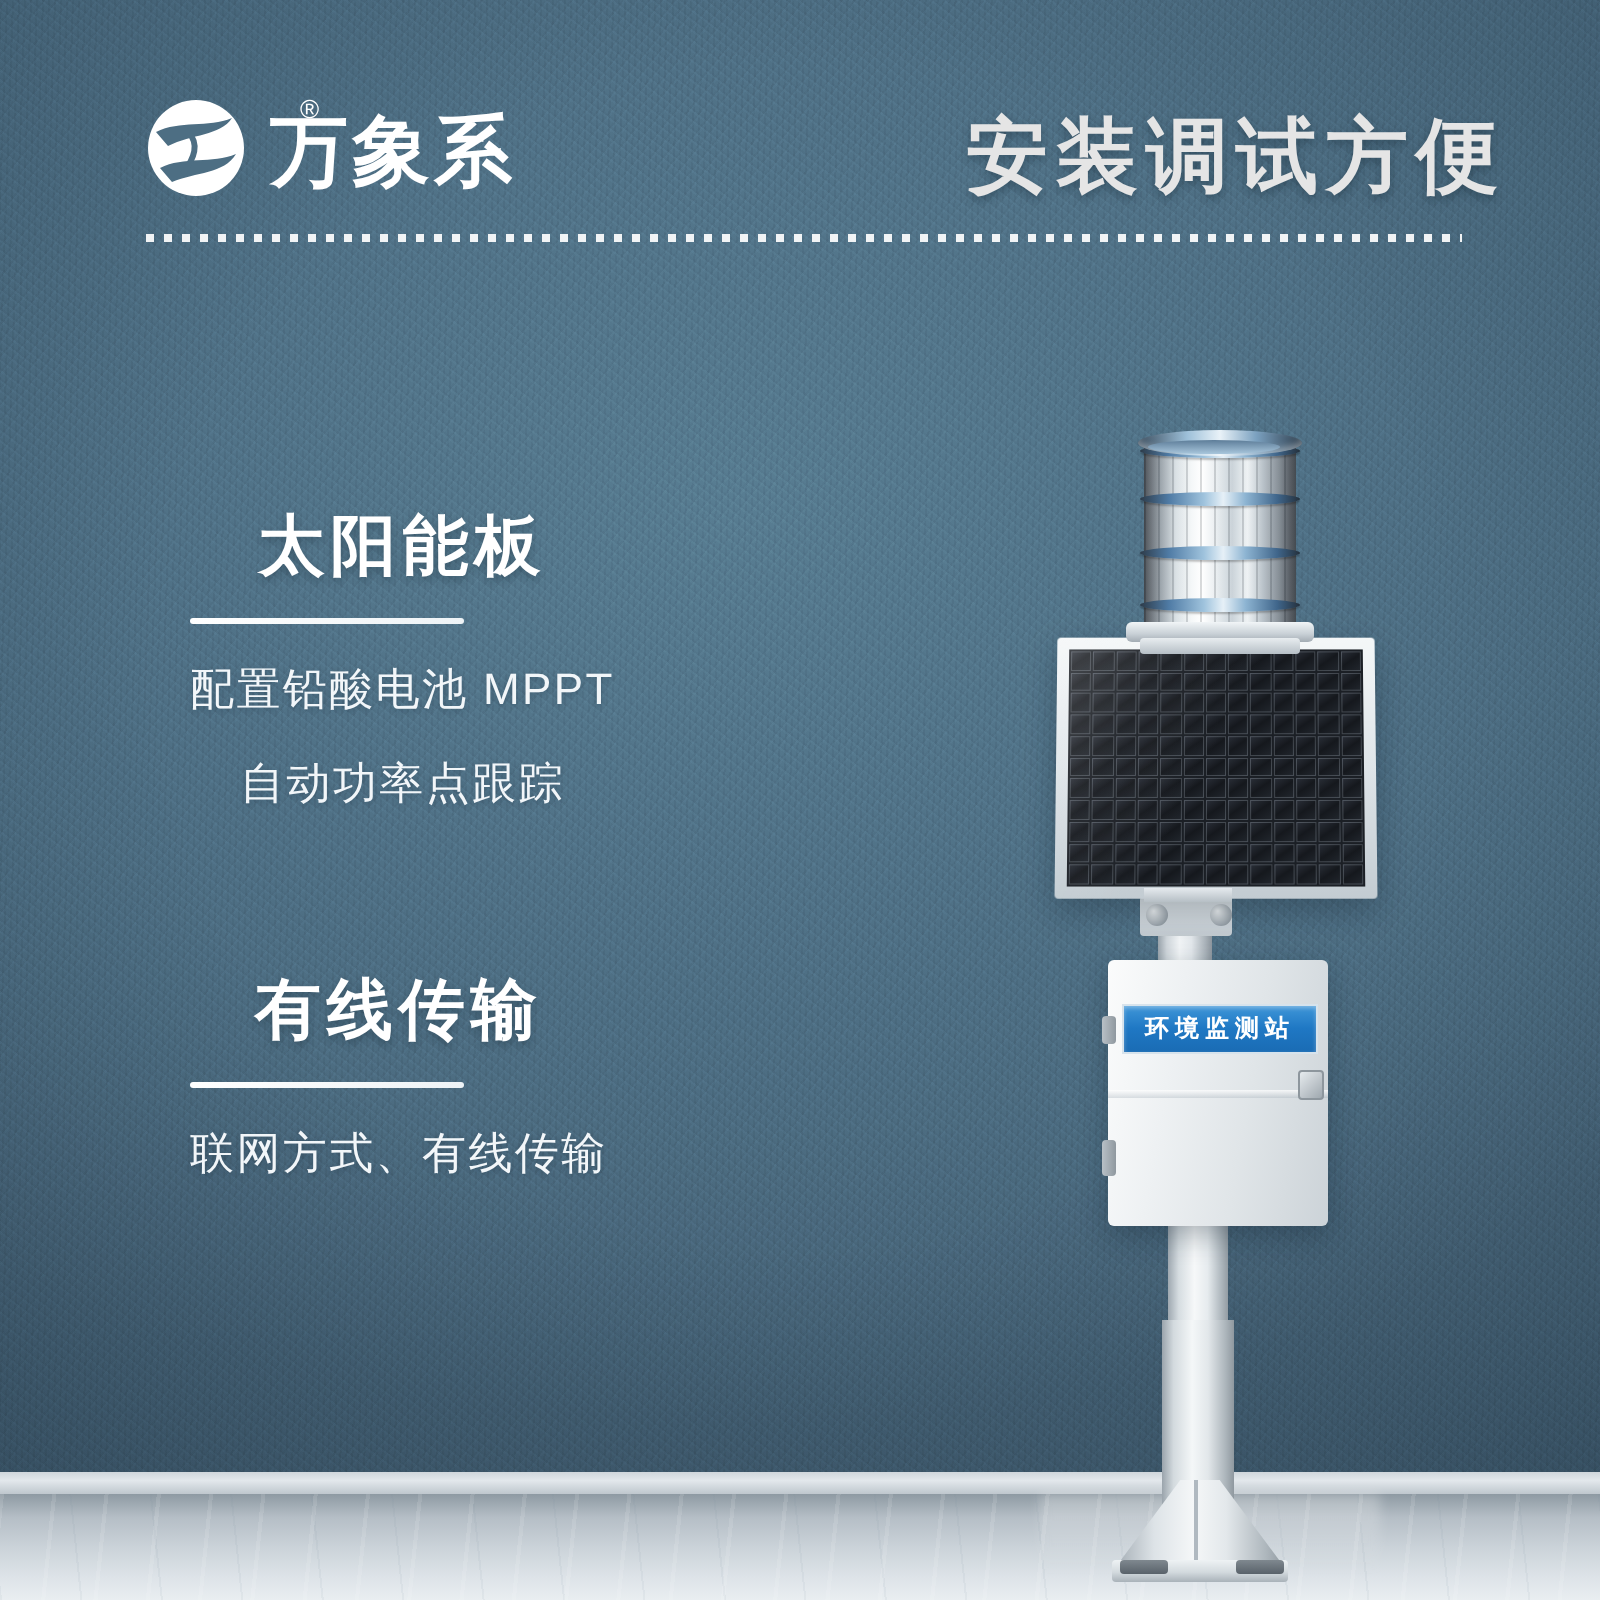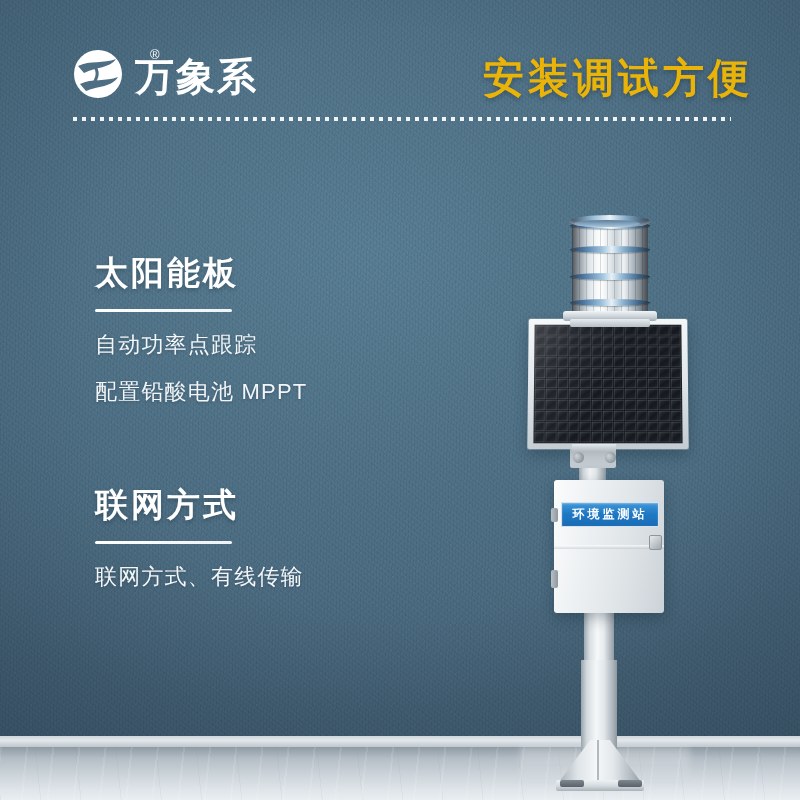--- a/index.html
+++ b/index.html
@@ -57,32 +57,32 @@
   .logo-mark{width:56px;height:56px;position:relative;flex:0 0 auto;}
   .logo-type{
     color:#ffffff;font-size:39px;font-weight:bold;letter-spacing:2px;
     line-height:1;position:relative;top:2px;
   }
   .logo-r{
     position:absolute;left:150px;top:48px;color:#fff;font-size:13px;line-height:1;
   }
   .page-title{
     position:absolute;left:483px;top:54px;
-    color:#eab308;font-size:41px;font-weight:bold;letter-spacing:4px;
+    color:#e5e5e5;font-size:41px;font-weight:bold;letter-spacing:4px;
     line-height:1.18;white-space:nowrap;
     text-shadow:0 2px 5px rgba(10,25,38,.35);
   }
   .dotted{
     position:absolute;left:73px;top:117px;width:658px;height:4px;
     background-image:repeating-linear-gradient(90deg,#ffffff 0 4px, rgba(255,255,255,0) 4px 9px);
     opacity:.92;
   }
 
   
-  .feature{position:absolute;left:95px;}
+  .feature{position:absolute;left:95px;text-align:center;}
   .f1{top:253px;}
   .f2{top:485px;}
   .f-head{
     color:#ffffff;font-size:33px;font-weight:bold;letter-spacing:3px;line-height:1.2;
     text-shadow:0 2px 4px rgba(10,25,38,.30);
   }
   .f-rule{
     width:137px;height:3px;margin:16px 0 22px 0;
     background:linear-gradient(90deg,#ffffff,#eef3f6);
     border-radius:2px;
@@ -290,26 +290,26 @@
     <span class="logo-type">万象系</span>
   </div>
   <span class="logo-r">®</span>
 
   <div class="page-title">安装调试方便</div>
   <div class="dotted"></div>
 
   <div class="feature f1">
     <div class="f-head">太阳能板</div>
     <div class="f-rule"></div>
+    <div class="f-line">配置铅酸电池 MPPT</div>
     <div class="f-line">自动功率点跟踪</div>
-    <div class="f-line">配置铅酸电池 MPPT</div>
   </div>
 
   <div class="feature f2">
-    <div class="f-head">联网方式</div>
+    <div class="f-head">有线传输</div>
     <div class="f-rule"></div>
     <div class="f-line">联网方式、有线传输</div>
   </div>
 
   <div class="device">
 
     <div class="pole-top"></div>
     <div class="pole-mid"></div>
     <div class="pole-low"></div>
     <div class="pole-flare"></div>

